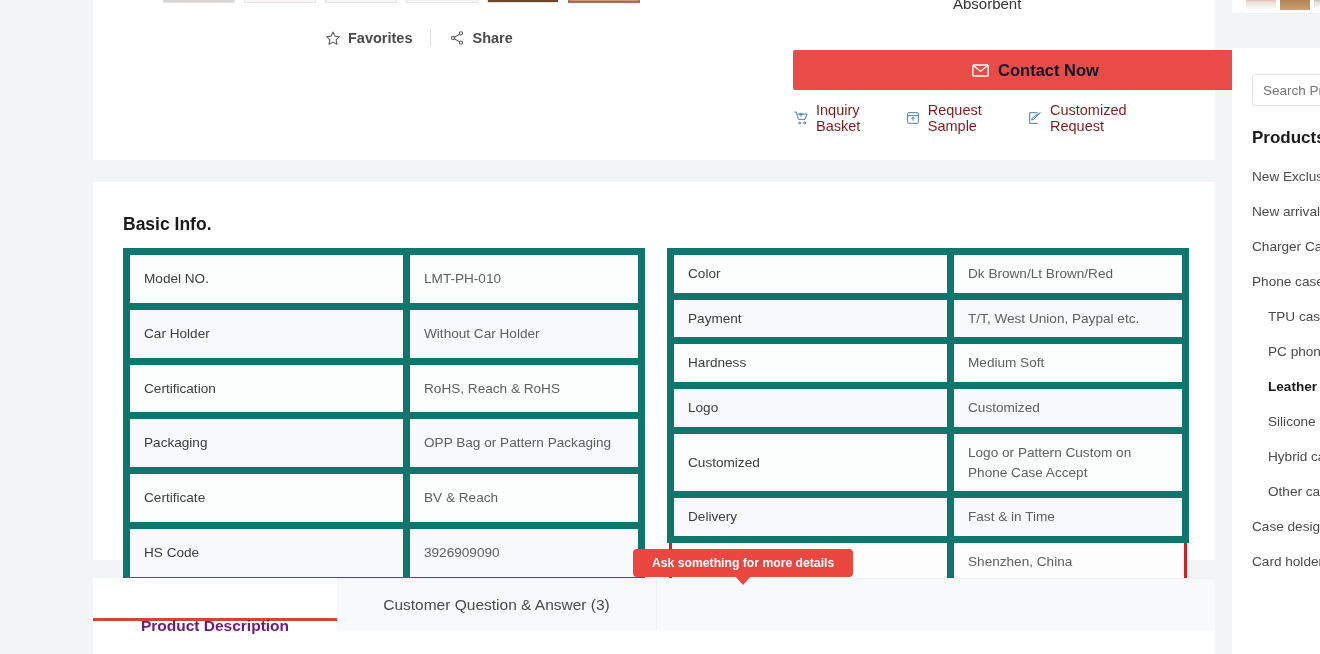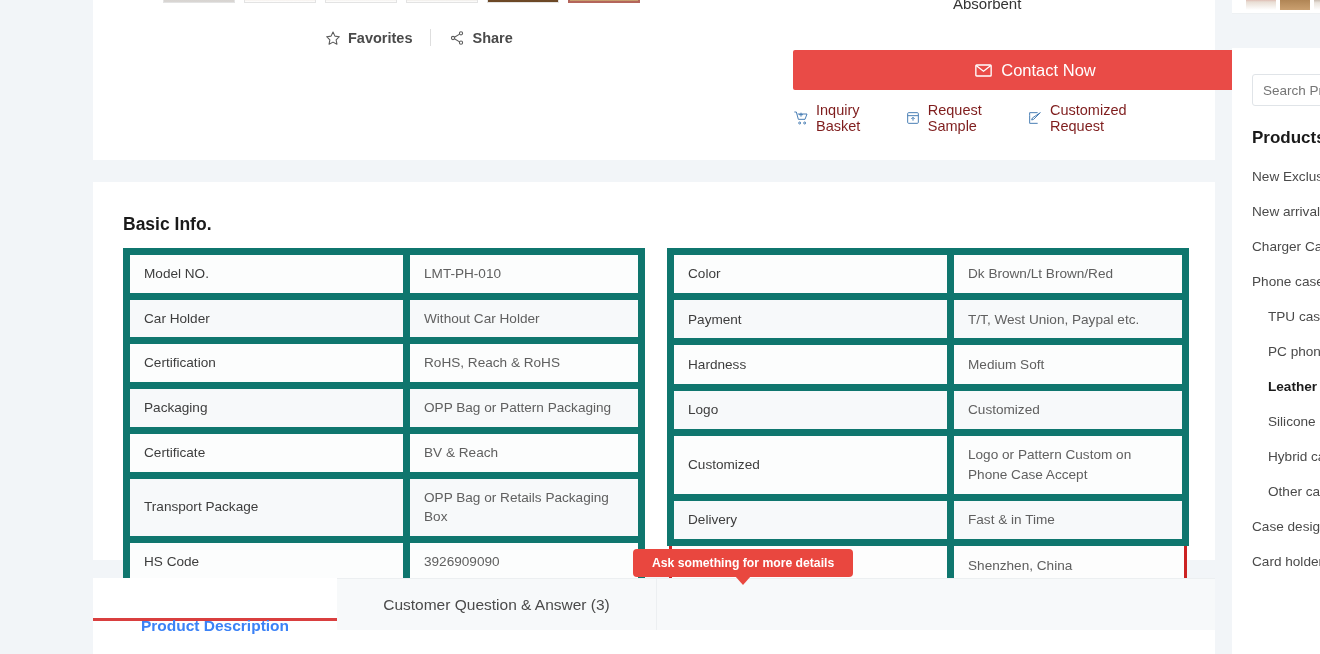--- a/index.html
+++ b/index.html
@@ -53,21 +53,21 @@
   .right-block {
     position: absolute; left: 575px; top: 0; width: 500px;
   }
   .absorbent {
     position: absolute; left: 285px; top: 5px;
     font-size: 15px; color: #333;
   }
   .contact-btn {
     position: absolute; left: 125px; top: 60px;
     width: 485px; height: 40px; background: #e94b47;
-    color: #ffffff; font-size: 16.5px; font-weight: normal;
+    color: #0f172a; font-size: 16.5px; font-weight: bold;
     display: flex; align-items: center; justify-content: center; gap: 9px;
     border: none; cursor: pointer; border-radius: 2px;
   }
   .link-row {
     position: absolute; left: 125px; top: 112px;
     display: flex; align-items: center; gap: 0px;
   }
   .lnk {
     display: flex; align-items: center; gap: 7px;
     color: #7f1d1d; font-size: 14.5px; cursor: pointer;
@@ -106,21 +106,21 @@
   .panel-tabs {
     position: absolute; left: 0; top: 588px; width: 1122px; height: 76px;
     background: #fff;
   }
   .tabbar { display: flex; height: 52px; }
   .tab {
     display: flex; align-items: center; justify-content: center;
     font-size: 15.5px; cursor: pointer; position: relative;
   }
   .tab.active {
-    width: 244px; background: #fff; color: #3b82f6; font-weight: bold;
+    width: 244px; background: #fff; color: #701a75; font-weight: bold;
     border-top: 3px solid #d93f3f;
     margin-top: 40px;
   }
   .tab.inactive {
     width: 320px; background: #f7f9fa; color: #4a4a4a;
     border-top: 1px solid #eceff1;
     border-right: 1px solid #eceff1;
   }
   .tab-rest { flex: 1; background: #f7f9fa; border-top: 1px solid #eceff1; }
 
@@ -281,24 +281,20 @@
               </tr>
               <tr>
                 <td class="k">Packaging</td>
                 <td class="v">OPP Bag or Pattern Packaging</td>
               </tr>
               <tr>
                 <td class="k">Certificate</td>
                 <td class="v">BV &amp; Reach</td>
               </tr>
               <tr>
-                <td class="k">Transport Package</td>
-                <td class="v">OPP Bag or Retails Packaging Box</td>
-              </tr>
-              <tr>
                 <td class="k">HS Code</td>
                 <td class="v">3926909090</td>
               </tr>
             </tbody>
         </table>
         <table class="tbl">
           <tbody>
               <tr>
                 <td class="k">Color</td>
                 <td class="v">Dk Brown/Lt Brown/Red</td>

